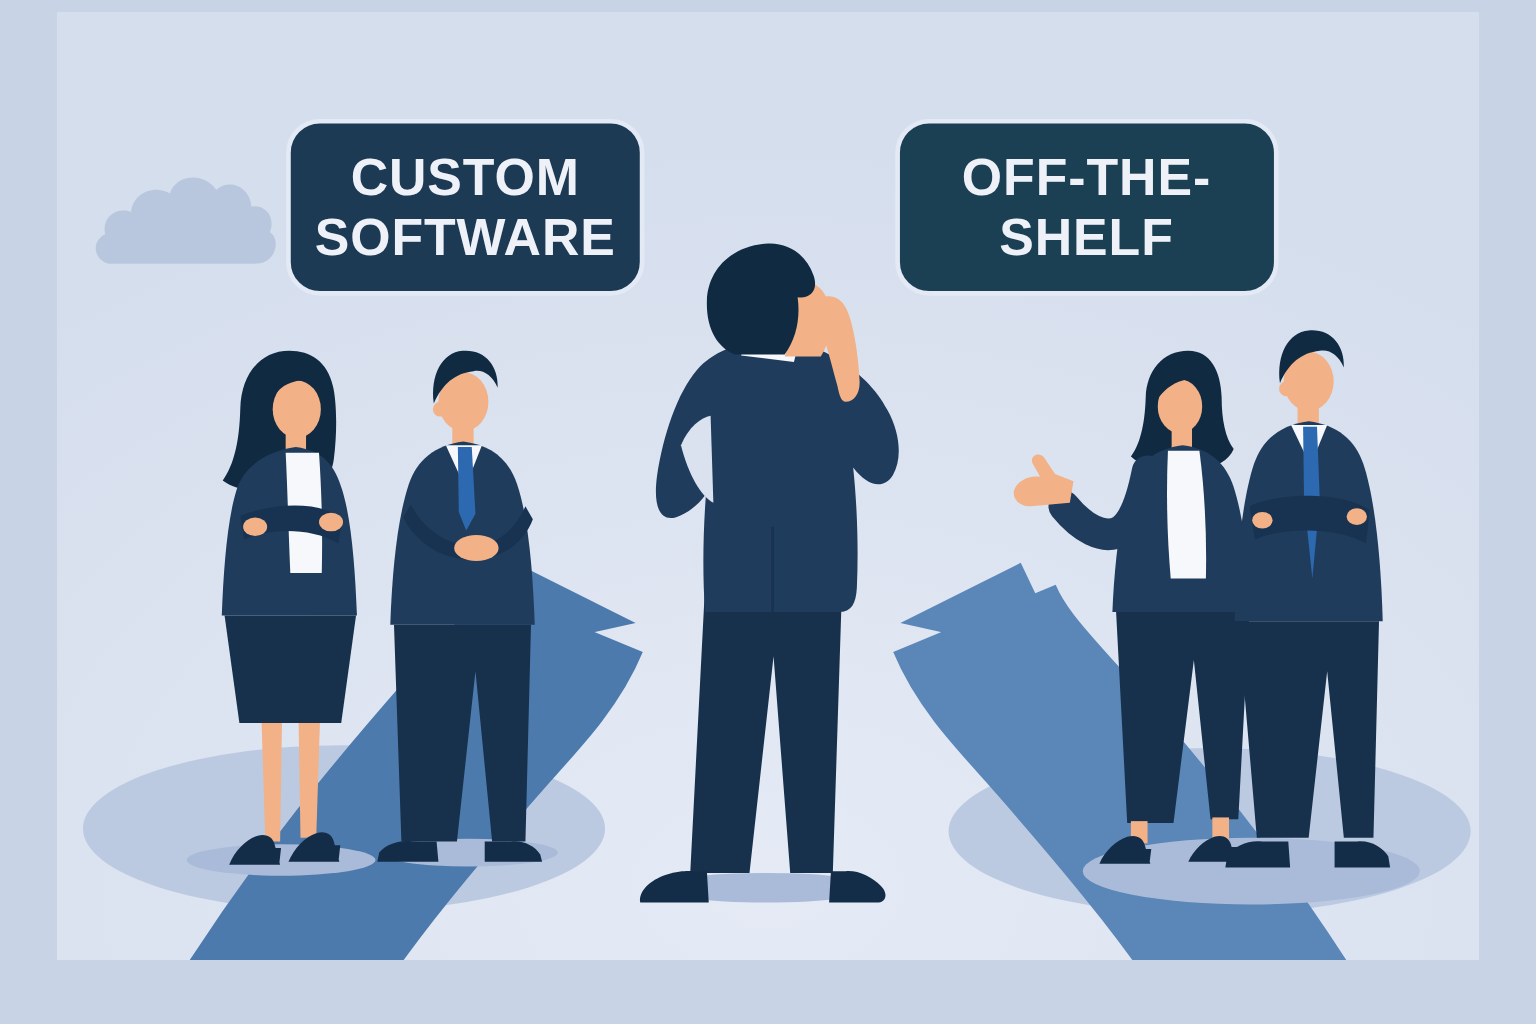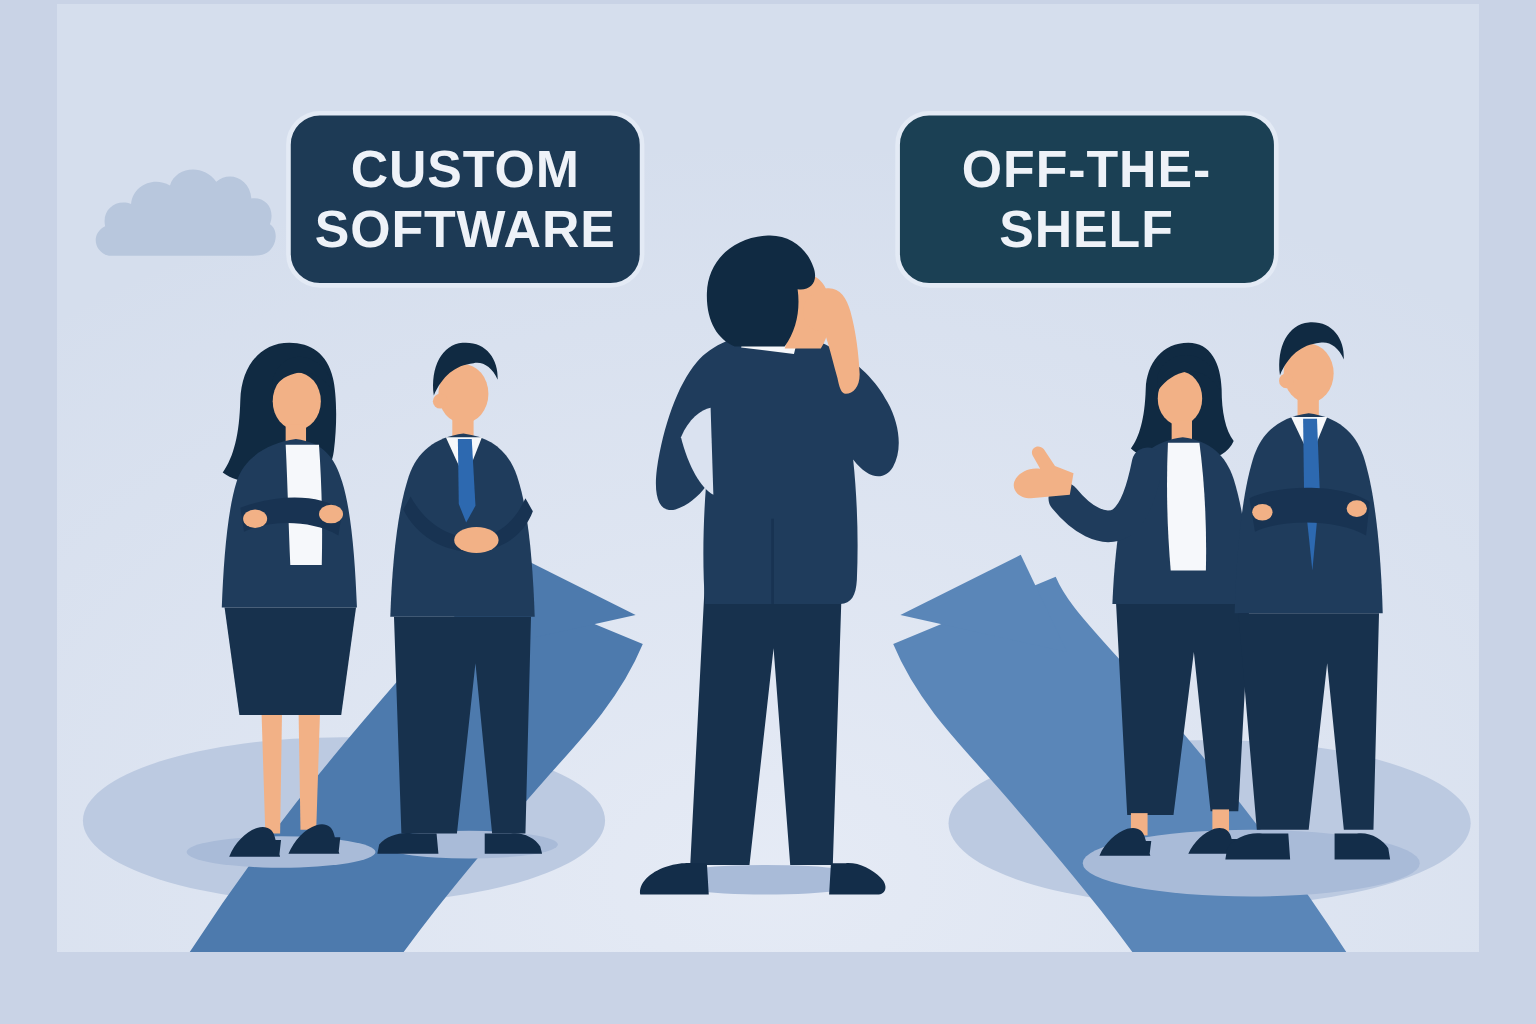--- a/index.html
+++ b/index.html
@@ -1,20 +1,20 @@
 <!DOCTYPE html>
 <html><head>
 <meta charset="utf-8">
 <style>
   html, body { margin: 0; padding: 0; background: #c9d3e6; }
   .stage {
     position: relative;
     width: 1536px;
     height: 948px;
-    margin: 4px auto;
+    margin: 12px auto;
     overflow: hidden;
     font-family: "Liberation Sans", sans-serif;
   }
   .stage svg { display: block; width: 100%; height: 100%; }
   .sign-text {
     font-family: "Liberation Sans", "DejaVu Sans", sans-serif;
     font-weight: bold;
     font-size: 56px;
     letter-spacing: 1px;
     text-anchor: middle;

